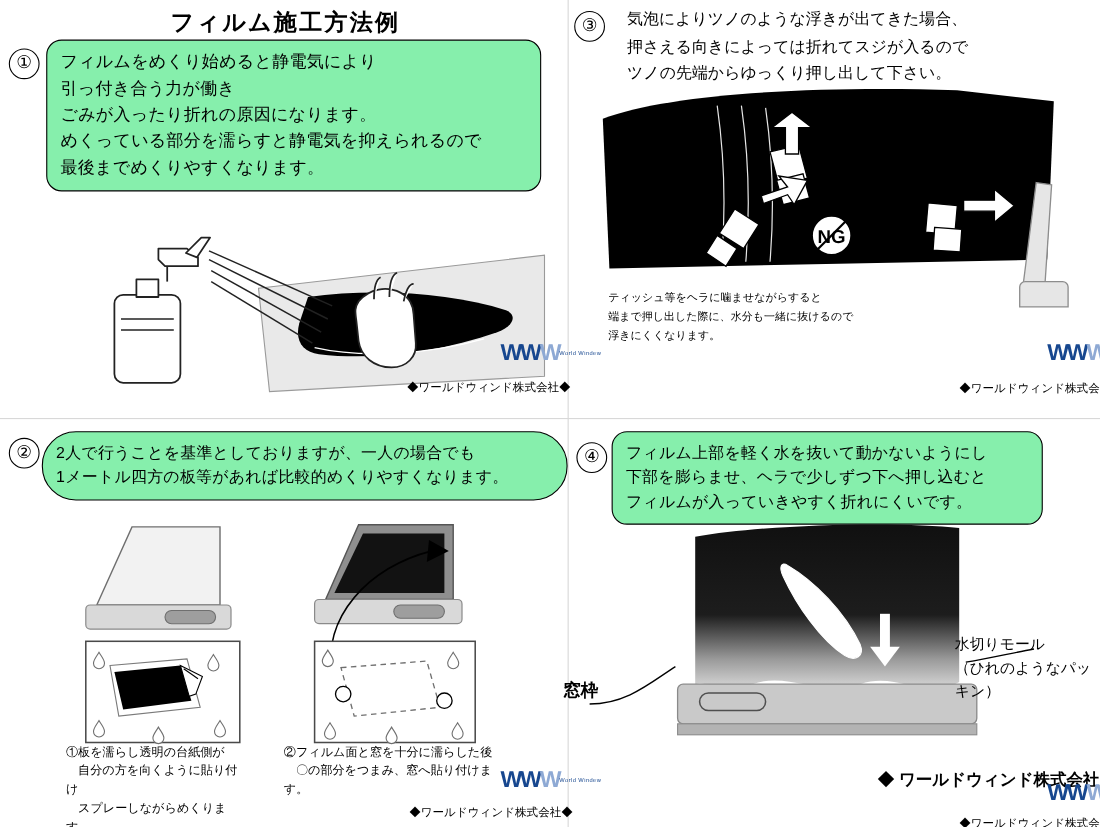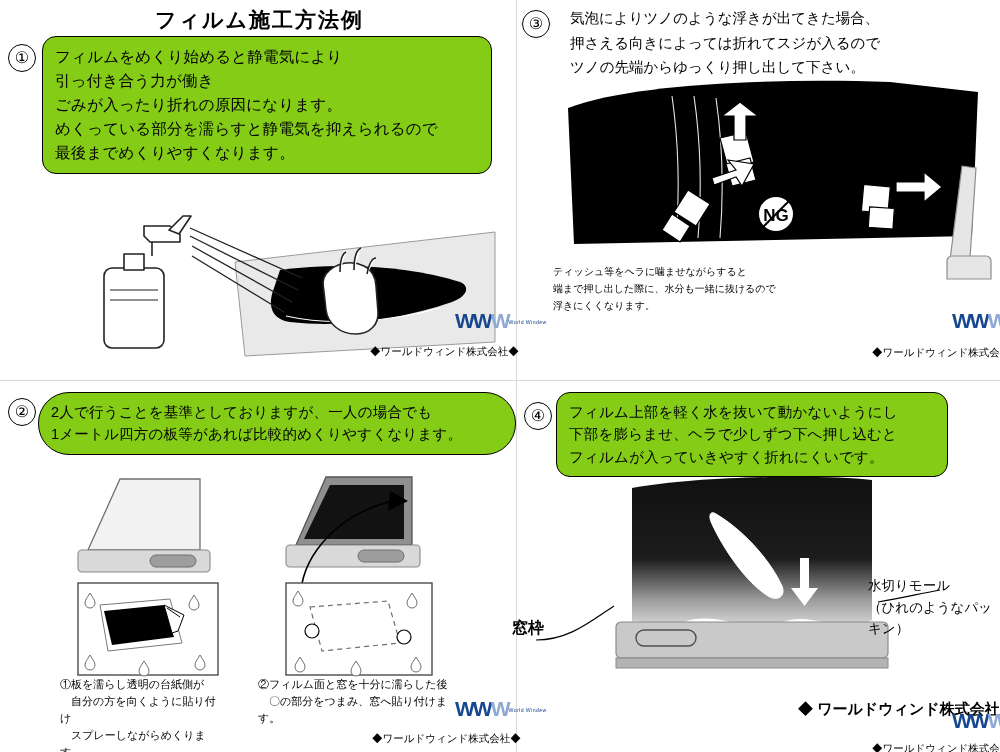--- a/index.html
+++ b/index.html
@@ -14,21 +14,21 @@
   }
   .page { position:absolute; inset:0;padding-left:48px; }
 
   
   .num-circle {
     width:28px; height:28px; border-radius:50%;
     border:1.6px solid #000; display:flex; align-items:center; justify-content:center;
     font-size:16px; line-height:1; background:#fff;
   }
   .balloon {
-    border:1.6px solid #000; border-radius:14px; background:#84cc16;
+    border:1.6px solid #000; border-radius:14px; background:#86efac;
     padding:8px 12px; font-size:15.5px; line-height:1.55; letter-spacing:0.2px;
   }
   .plain { font-size:10px; line-height:1.7; }
   .tiny { font-size:11px; line-height:1.55; }
 
   
   .logo { display:flex; flex-direction:row; align-items:center; }
   .logo .ww {
     font-size:21px; font-weight:bold; letter-spacing:-2px;
     color:#17478f; line-height:0.9;
@@ -51,21 +51,21 @@
   
   #q1-num { position:absolute; left:8px; top:44px; }
   #q1-balloon { position:absolute; left:42px; top:36px; width:450px; }
   #q1-art { position:absolute; left:40px; top:170px; width:470px; height:190px; }
   #q1-logo { position:absolute; left:455px; top:312px; }
   #q1-credit { position:absolute; left:370px; top:345px; }
 
   
   #q3-num { position:absolute; left:522px; top:10px; }
   #q3-text { position:absolute; left:570px; top:6px; width:420px; }
-  #q3-art { position:absolute; left:560px; top:78px; width:430px; height:178px;text-align:center; }
+  #q3-art { position:absolute; left:540px; top:78px; width:430px; height:178px;text-align:center; }
   #q3-text2 { position:absolute; left:553px; top:263px; width:400px; }
   #q3-logo { position:absolute; left:952px; top:312px; }
   #q3-credit { position:absolute; left:872px; top:346px; }
 
   
   #q2-num { position:absolute; left:8px; top:398px; }
   #q2-balloon { position:absolute; left:38px; top:392px; width:478px;border-radius:31px; }
   #q2-art { position:absolute; left:60px; top:465px; width:450px; height:215px; }
   #q2-cap1 { position:absolute; left:60px; top:676px; width:160px; }
   #q2-cap2 { position:absolute; left:258px; top:676px; width:200px; }

